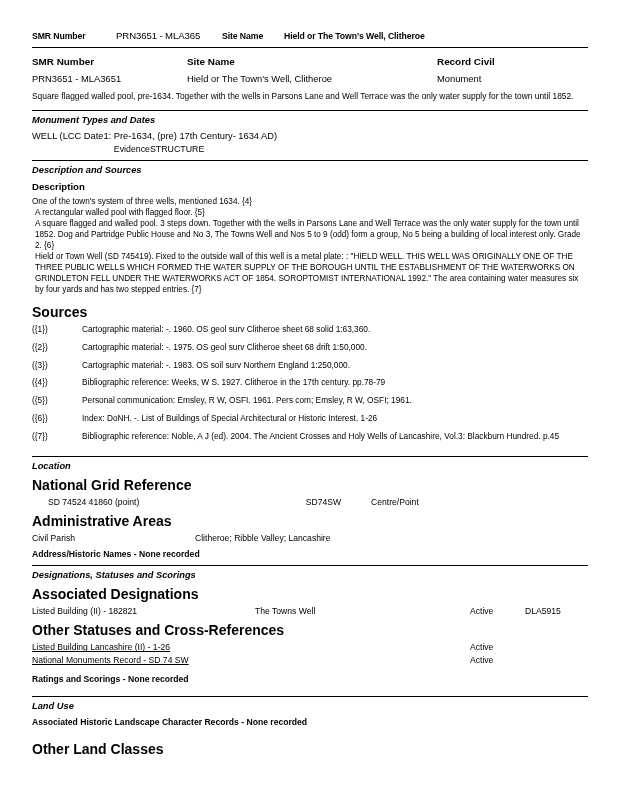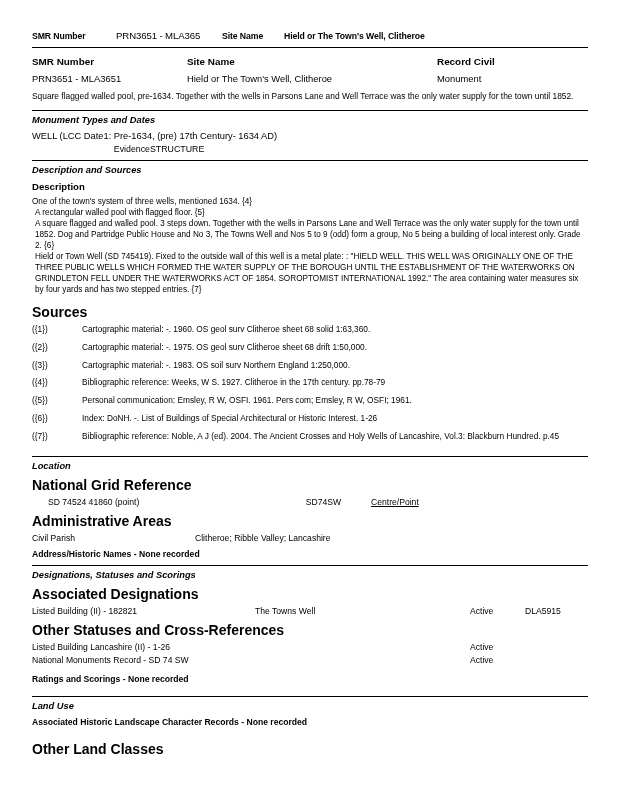--- a/index.html
+++ b/index.html
@@ -142,21 +142,21 @@
   .src-row .src-txt { flex: 1; }
 
   
   .loc-row {
     display: flex;
     font-size: 8.6px;
     padding-bottom: 6px;
   }
   .loc-row .lc1 { width: 228px; margin-left: 16px; }
   .loc-row .lc2 { width: 95px; text-align: center; }
-  .loc-row .lc3 { flex: 1; text-decoration: underline; }
+  .loc-row .lc3 { flex: 1; }
 
   .parish-row {
     display: flex;
     font-size: 8.6px;
     padding-bottom: 6px;
   }
   .parish-row .pc1 { width: 163px; }
 
   .none-line {
     font-weight: bold;
@@ -173,21 +173,21 @@
   .des-row .dc1 { width: 223px; }
   .des-row .dc2 { width: 215px; }
   .des-row .dc3 { width: 55px; }
   .des-row .dc4 { flex: 1; }
 
   .stat-row {
     display: flex;
     font-size: 8.6px;
     padding-bottom: 3px;
   }
-  .stat-row .sc1 { width: 438px; }
+  .stat-row .sc1 { width: 438px; text-decoration: underline; }
   .stat-row .sc2 { flex: 1; }
   .spacer-6 { height: 6px; }
   .spacer-8 { height: 8px; }
 </style>
 </head>
 <body>
 
 <div class="page">
 
   <div class="doc-header">

